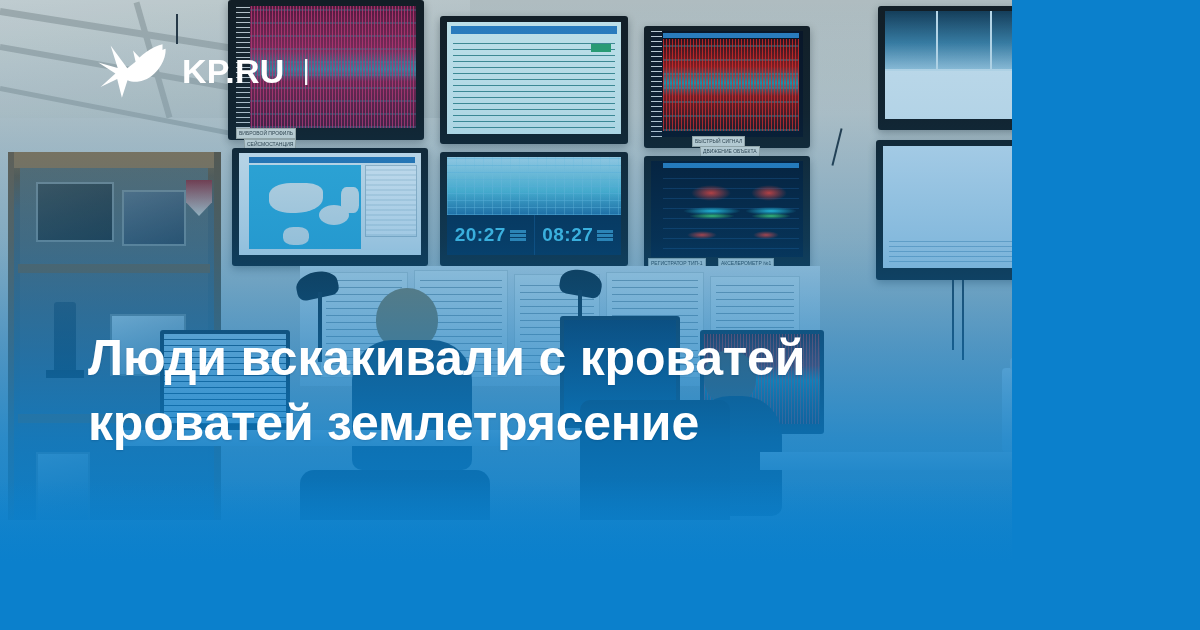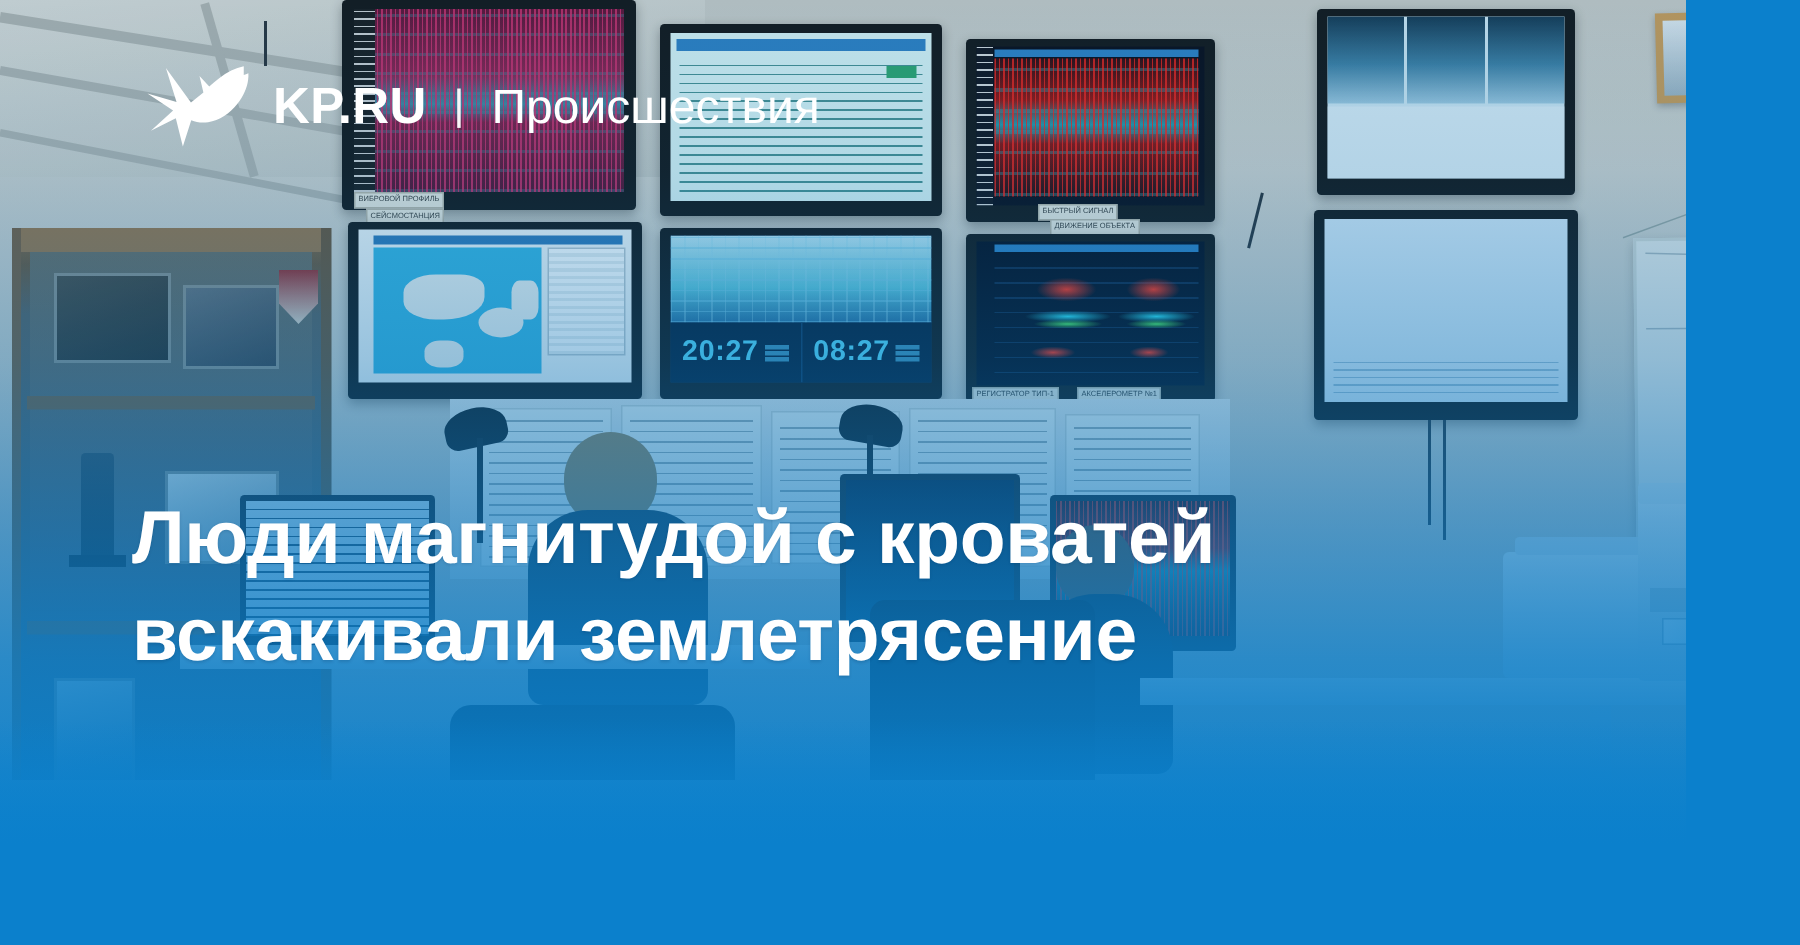--- a/index.html
+++ b/index.html
@@ -1,19 +1,19 @@
 <!DOCTYPE html>
 <html lang="ru"><head>
 <meta charset="utf-8">
 <style>
   html,body{margin:0;padding:0;background:#0b80cc;}
   body{font-family:"Liberation Sans","DejaVu Sans",sans-serif;}
 
   #card{
-    position:relative;width:1124px;height:630px;overflow:hidden;
+    position:relative;width:1012px;height:630px;overflow:hidden;
     background:#b9bdb8;
   }
 
   
   .photo{position:absolute;inset:0;overflow:hidden;}
 
   
   .wall{position:absolute;left:0;top:0;width:1200px;height:630px;
     background:
       linear-gradient(180deg,#c6c8c3 0%,#cfd0cb 18%,#cdcdc8 45%,#c2c4c0 70%,#b6b9b6 100%);
@@ -500,22 +500,21 @@
 
   <div class="header">
     <span class="logo-bird">
       <svg viewBox="0 0 74 66" width="74" height="66" aria-hidden="true">
         <path fill="#ffffff" d="M70.5 6.2c-5.6 1.1-11.1 3.9-16.6 8.1-2.3 1.7-4.4 3.5-6.4 5.3L41 12.6l2.6 11.1-8.3 6.6L18.6 7.4l7.1 22.6L6.3 24.4l17.1 11.2L8.6 49.1l16.6-8.2 4.7 18.8 5.6-17.5c3.4 1.4 7.2 1.9 11.2 1.3 7.6-1.1 14.5-5.8 19.6-12.3 4-5.1 6.4-10.8 7.1-15.9.2-1.6.3-3.1.2-4.5-1.1.4-2.1.8-3.1 1.2z"></path>
       </svg>
     </span>
     <span class="brand">
       <span class="brand-name">KP.RU</span>
       <span class="brand-sep">|</span>
-      <span class="brand-section">Происшествия</span>
     </span>
   </div>
 
   <h1 class="headline">
-    <span>Люди магнитудой с кроватей</span>
-    <span>вскакивали землетрясение</span>
+    <span>Люди вскакивали с кроватей</span>
+    <span>кроватей землетрясение</span>
   </h1>
 
 </div>
 
 </body></html>

